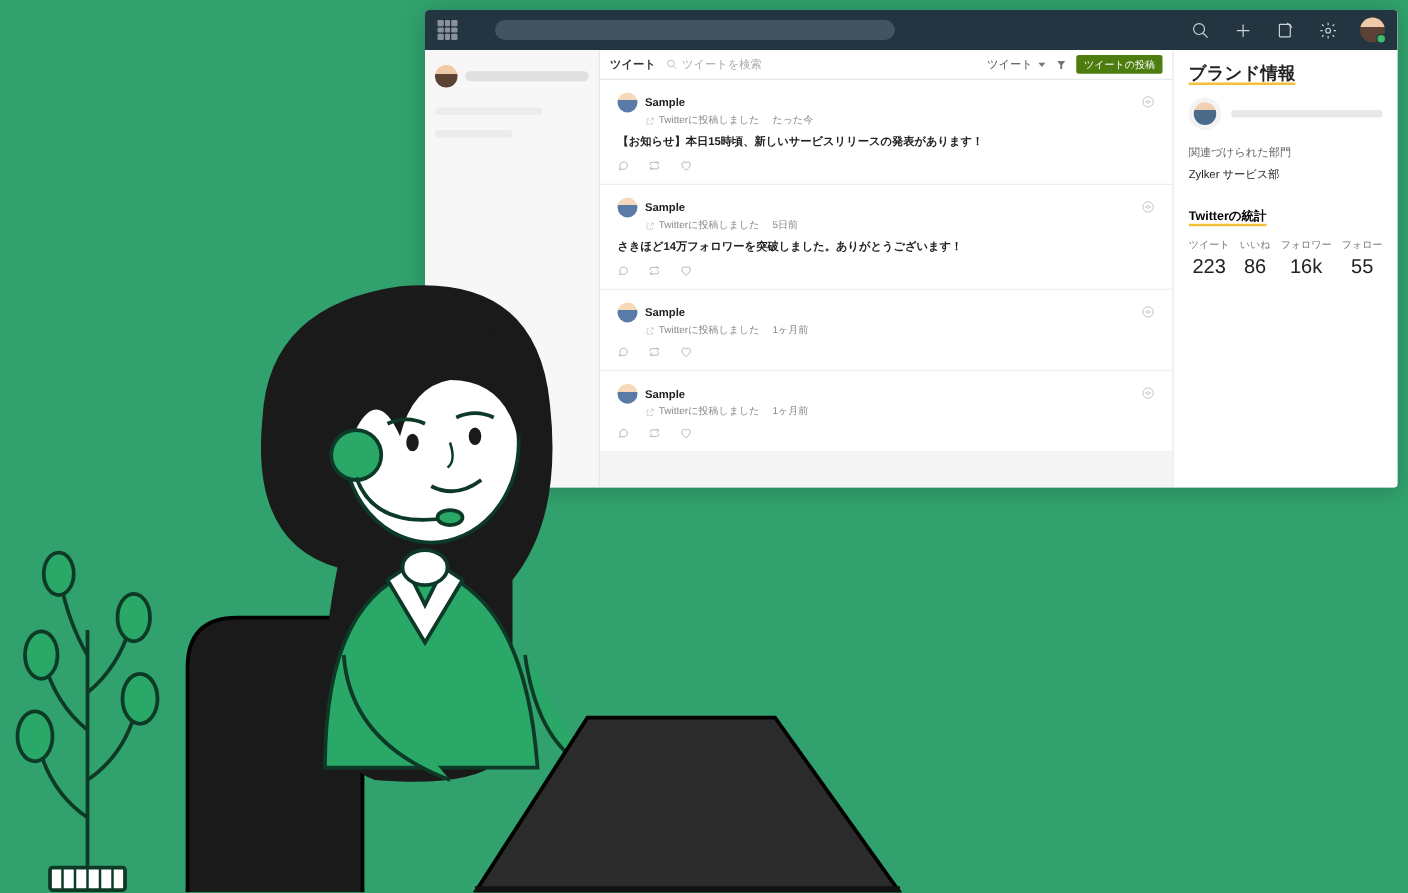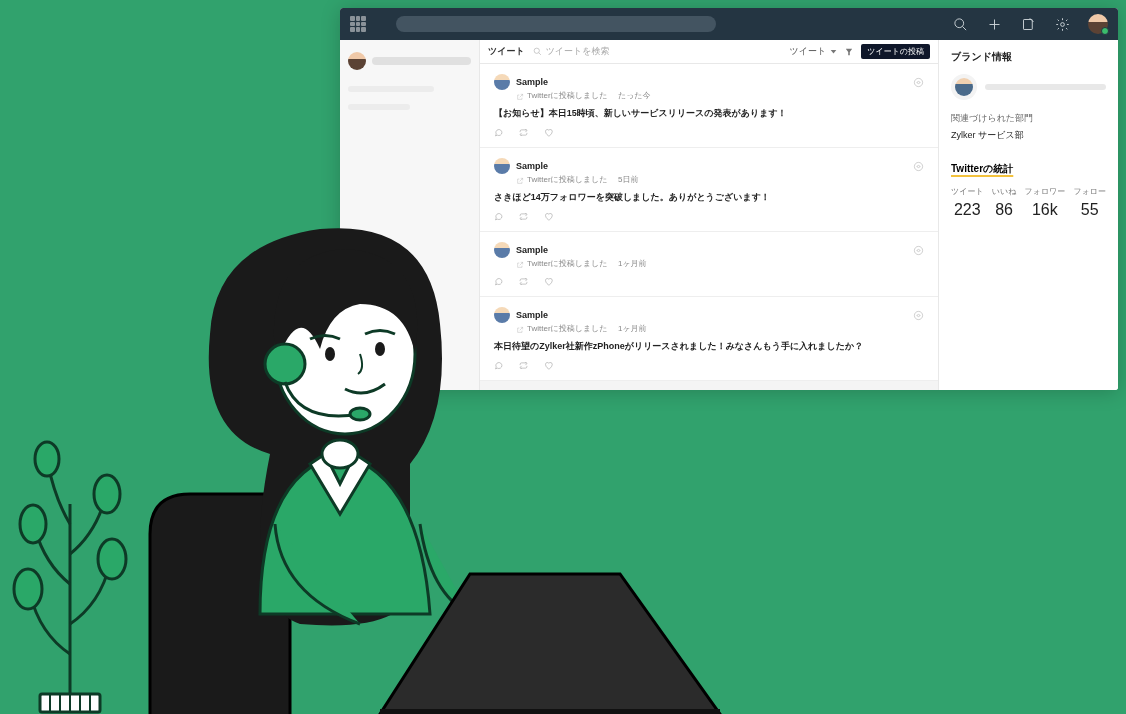--- a/index.html
+++ b/index.html
@@ -20,35 +20,35 @@
 .left-avatar { width:18px; height:18px; border-radius:50%; background: linear-gradient(#f0c9a8 40%,#5b4234 40%); }
 .left-line { height:8px; background:#e0e0e0; border-radius:4px; flex:1; }
 .left-skel { height:6px; background:#ececec; border-radius:3px; margin-top:12px; }
 .main-panel { flex: 1; display: flex; flex-direction: column; background:#f4f4f4; }
 .feed-header { height: 24px; background:#fff; border-bottom:1px solid #e8e8e8; display:flex; align-items:center; padding:0 8px; gap:8px; font-size:9px; }
 .feed-tab { font-weight:600; color:#333; }
 .feed-search { flex:1; color:#aaa; display:flex; align-items:center; gap:4px;font-family:Liberation Serif, serif; }
 .feed-search svg { width:9px; height:9px; stroke:#bbb; fill:none; stroke-width:2; }
 .feed-dropdown { color:#555; display:flex; align-items:center; gap:4px; }
 .feed-dropdown svg { width:7px; height:7px; fill:#777; }
-.compose-btn { background:#0f172a; color:#fff; padding:2px 6px; border-radius:2px; font-size:8px; cursor:pointer; }
+.compose-btn { background:#4d7c0f; color:#fff; padding:2px 6px; border-radius:2px; font-size:8px; cursor:pointer; }
 .feed-list { flex:1; overflow:hidden; }
 .post { background:#fff; border-bottom:1px solid #eee; padding:10px 14px; position:relative; }
 .post-head { display:flex; align-items:center; gap:6px; }
 .post-avatar { width:16px; height:16px; border-radius:50%; background:linear-gradient(#f5d9b8 40%,#5a7ba8 40%); flex-shrink:0; }
 .post-name { font-size:9px; font-weight:700; color:#222; }
 .post-meta { font-size:8px; color:#888; display:flex; align-items:flex-end; gap:3px; margin-top:0; margin-left:22px; }
 .post-meta svg { width:8px; height:8px; stroke:#999; fill:none; }
 .post-body { font-size:9px; color:#222; margin-top:6px; font-weight:600; }
 .post-actions { display:flex; gap:16px; margin-top:8px; }
 .post-actions svg { width:9px; height:9px; stroke:#999; fill:none; stroke-width:1.5; cursor:pointer; }
 .post-brand { position:absolute; top:10px; right:14px; }
 .post-brand svg { width:11px; height:11px; stroke:#aaa; fill:none; stroke-width:1.2; }
 .right-panel { width: 180px; background:#fff; border-left:1px solid #e8e8e8; padding:10px 12px; }
-.rp-title { font-size:10px; font-weight:700; color:#222; text-decoration-color:#f3c23d; text-underline-offset:3px; text-decoration-thickness:2px; margin-bottom:10px; }
+.rp-title { font-size:14px; font-weight:700; color:#222; text-decoration:underline; text-decoration-color:#f3c23d; text-underline-offset:3px; text-decoration-thickness:2px; margin-bottom:10px; }
 .rp-brand-row { display:flex; align-items:center; gap:8px; margin-bottom:12px; }
 .rp-brand-av { width:26px; height:26px; border-radius:50%; background:#f3f3f3; display:flex; align-items:center; justify-content:center; }
 .rp-brand-av-inner { width:18px; height:18px; border-radius:50%; background:linear-gradient(#f0d0b0 35%,#4a6a8a 35%); }
 .rp-skel { height:6px; background:#e8e8e8; border-radius:3px; flex:1; }
 .rp-label { font-size:9px; color:#666; margin-bottom:4px; }
 .rp-value { font-size:9px; color:#222; }
 .rp-stats-title { font-size:10px; font-weight:700; margin-bottom:10px; margin-top:20px; text-decoration:underline; text-decoration-color:#f3c23d; text-underline-offset:3px; text-decoration-thickness:2px;}
 .rp-stats { display:flex; justify-content:space-between; }
 .rp-stat { text-align:center; }
 .rp-stat-label { font-size:8px; color:#777; }
@@ -224,21 +224,20 @@
     <div class="post-head">
       <div class="post-avatar"></div>
       <div class="post-name">Sample</div>
     </div>
     <div class="post-meta">
       <svg viewBox="0 0 24 24">
                 <path d="M14 4h6v6M20 4l-9 9M18 14v5H5V6h5"></path>
               </svg>
       <span>Twitterに投稿しました</span>&nbsp;&nbsp;<span>1ヶ月前</span>
     </div>
-    <div class="post-body">本日待望のZylker社新作zPhoneがリリースされました！みなさんもう手に入れましたか？</div>
     <div class="post-actions">
       <svg viewBox="0 0 24 24">
                 <path d="M21 12a8 8 0 01-12 7L4 21l2-5a8 8 0 1115-4z"></path>
               </svg>
       <svg viewBox="0 0 24 24">
                 <path d="M17 3l4 4-4 4M3 11V9a4 4 0 014-4h14M7 21l-4-4 4-4M21 13v2a4 4 0 01-4 4H3"></path>
               </svg>
       <svg viewBox="0 0 24 24">
                 <path d="M12 21s-8-5-8-12a5 5 0 019-3 5 5 0 019 3c0 7-8 12-8 12z"></path>
               </svg>

